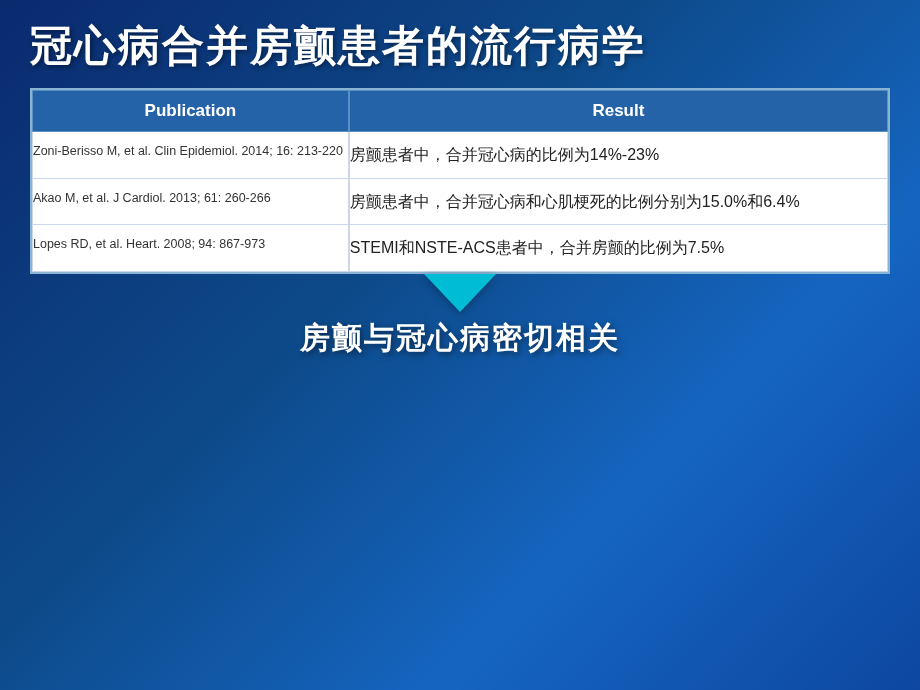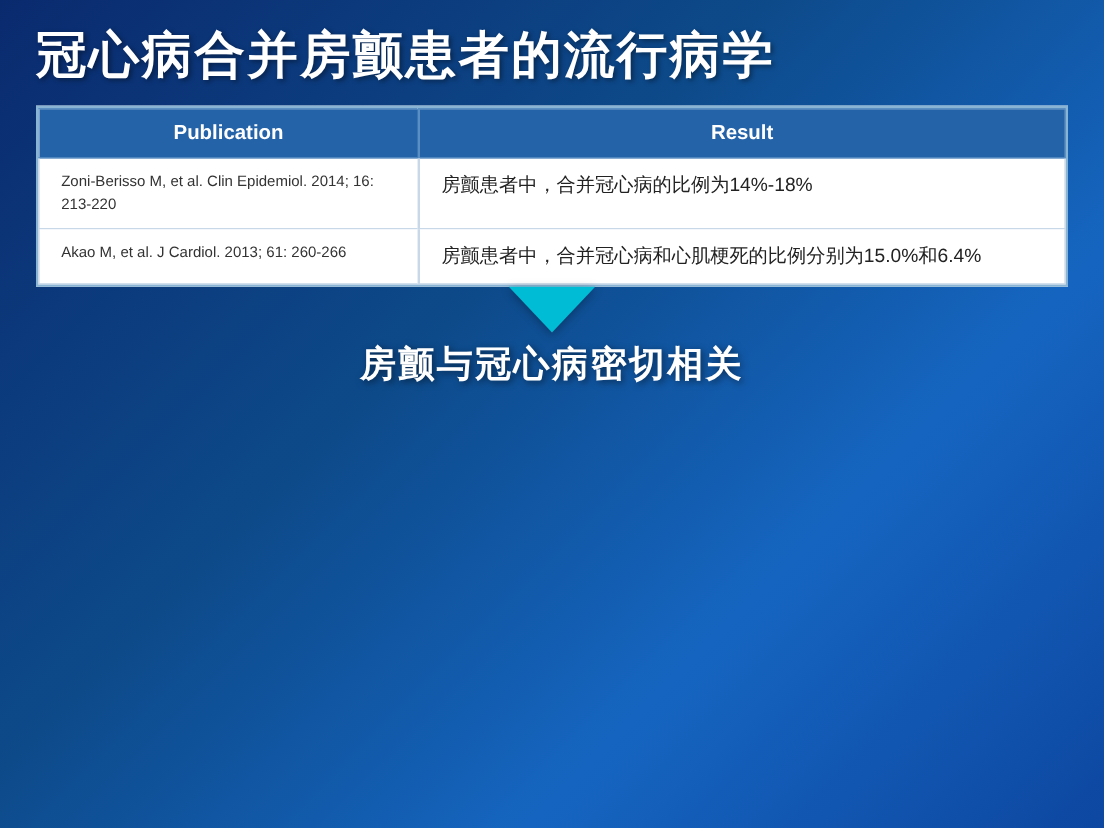--- a/index.html
+++ b/index.html
@@ -52,21 +52,21 @@
 
     tbody tr {
       border-bottom: 1px solid #c8d8e8;
     }
 
     tbody tr:last-child {
       border-bottom: none;
     }
 
     tbody td {
-      padding: 10px 18px;
+      padding: 10px 0;
       vertical-align: top;
       border: 1px solid #c8d8e8;
     }
 
     tbody td:first-child {
       font-size: 12.5px;
       color: #333;
       line-height: 1.5;
       width: 37%;
       border-right: 2px solid #c8d8e8;
@@ -114,25 +114,29 @@
   <table>
     <thead>
       <tr>
         <th>Publication</th>
         <th>Result</th>
       </tr>
     </thead>
     <tbody id="table-body">
     <tr>
           <td>Zoni-Berisso M, et al. Clin Epidemiol. 2014; 16: 213-220</td>
-          <td>房颤患者中，合并冠心病的比例为14%-18%</td>
+          <td>房颤患者中，合并冠心病的比例为14%-23%</td>
         </tr>
         <tr>
           <td>Akao M, et al. J Cardiol. 2013; 61: 260-266</td>
           <td>房颤患者中，合并冠心病和心肌梗死的比例分别为15.0%和6.4%</td>
+        </tr>
+        <tr>
+          <td>Lopes RD, et al. Heart. 2008; 94: 867-973</td>
+          <td>STEMI和NSTE-ACS患者中，合并房颤的比例为7.5%</td>
         </tr>
       </tbody>
   </table>
 </div>
 
 <div class="bottom-area">
   <div class="arrow-down"></div>
   <div class="bottom-text">房颤与冠心病密切相关</div>
 </div>
 

